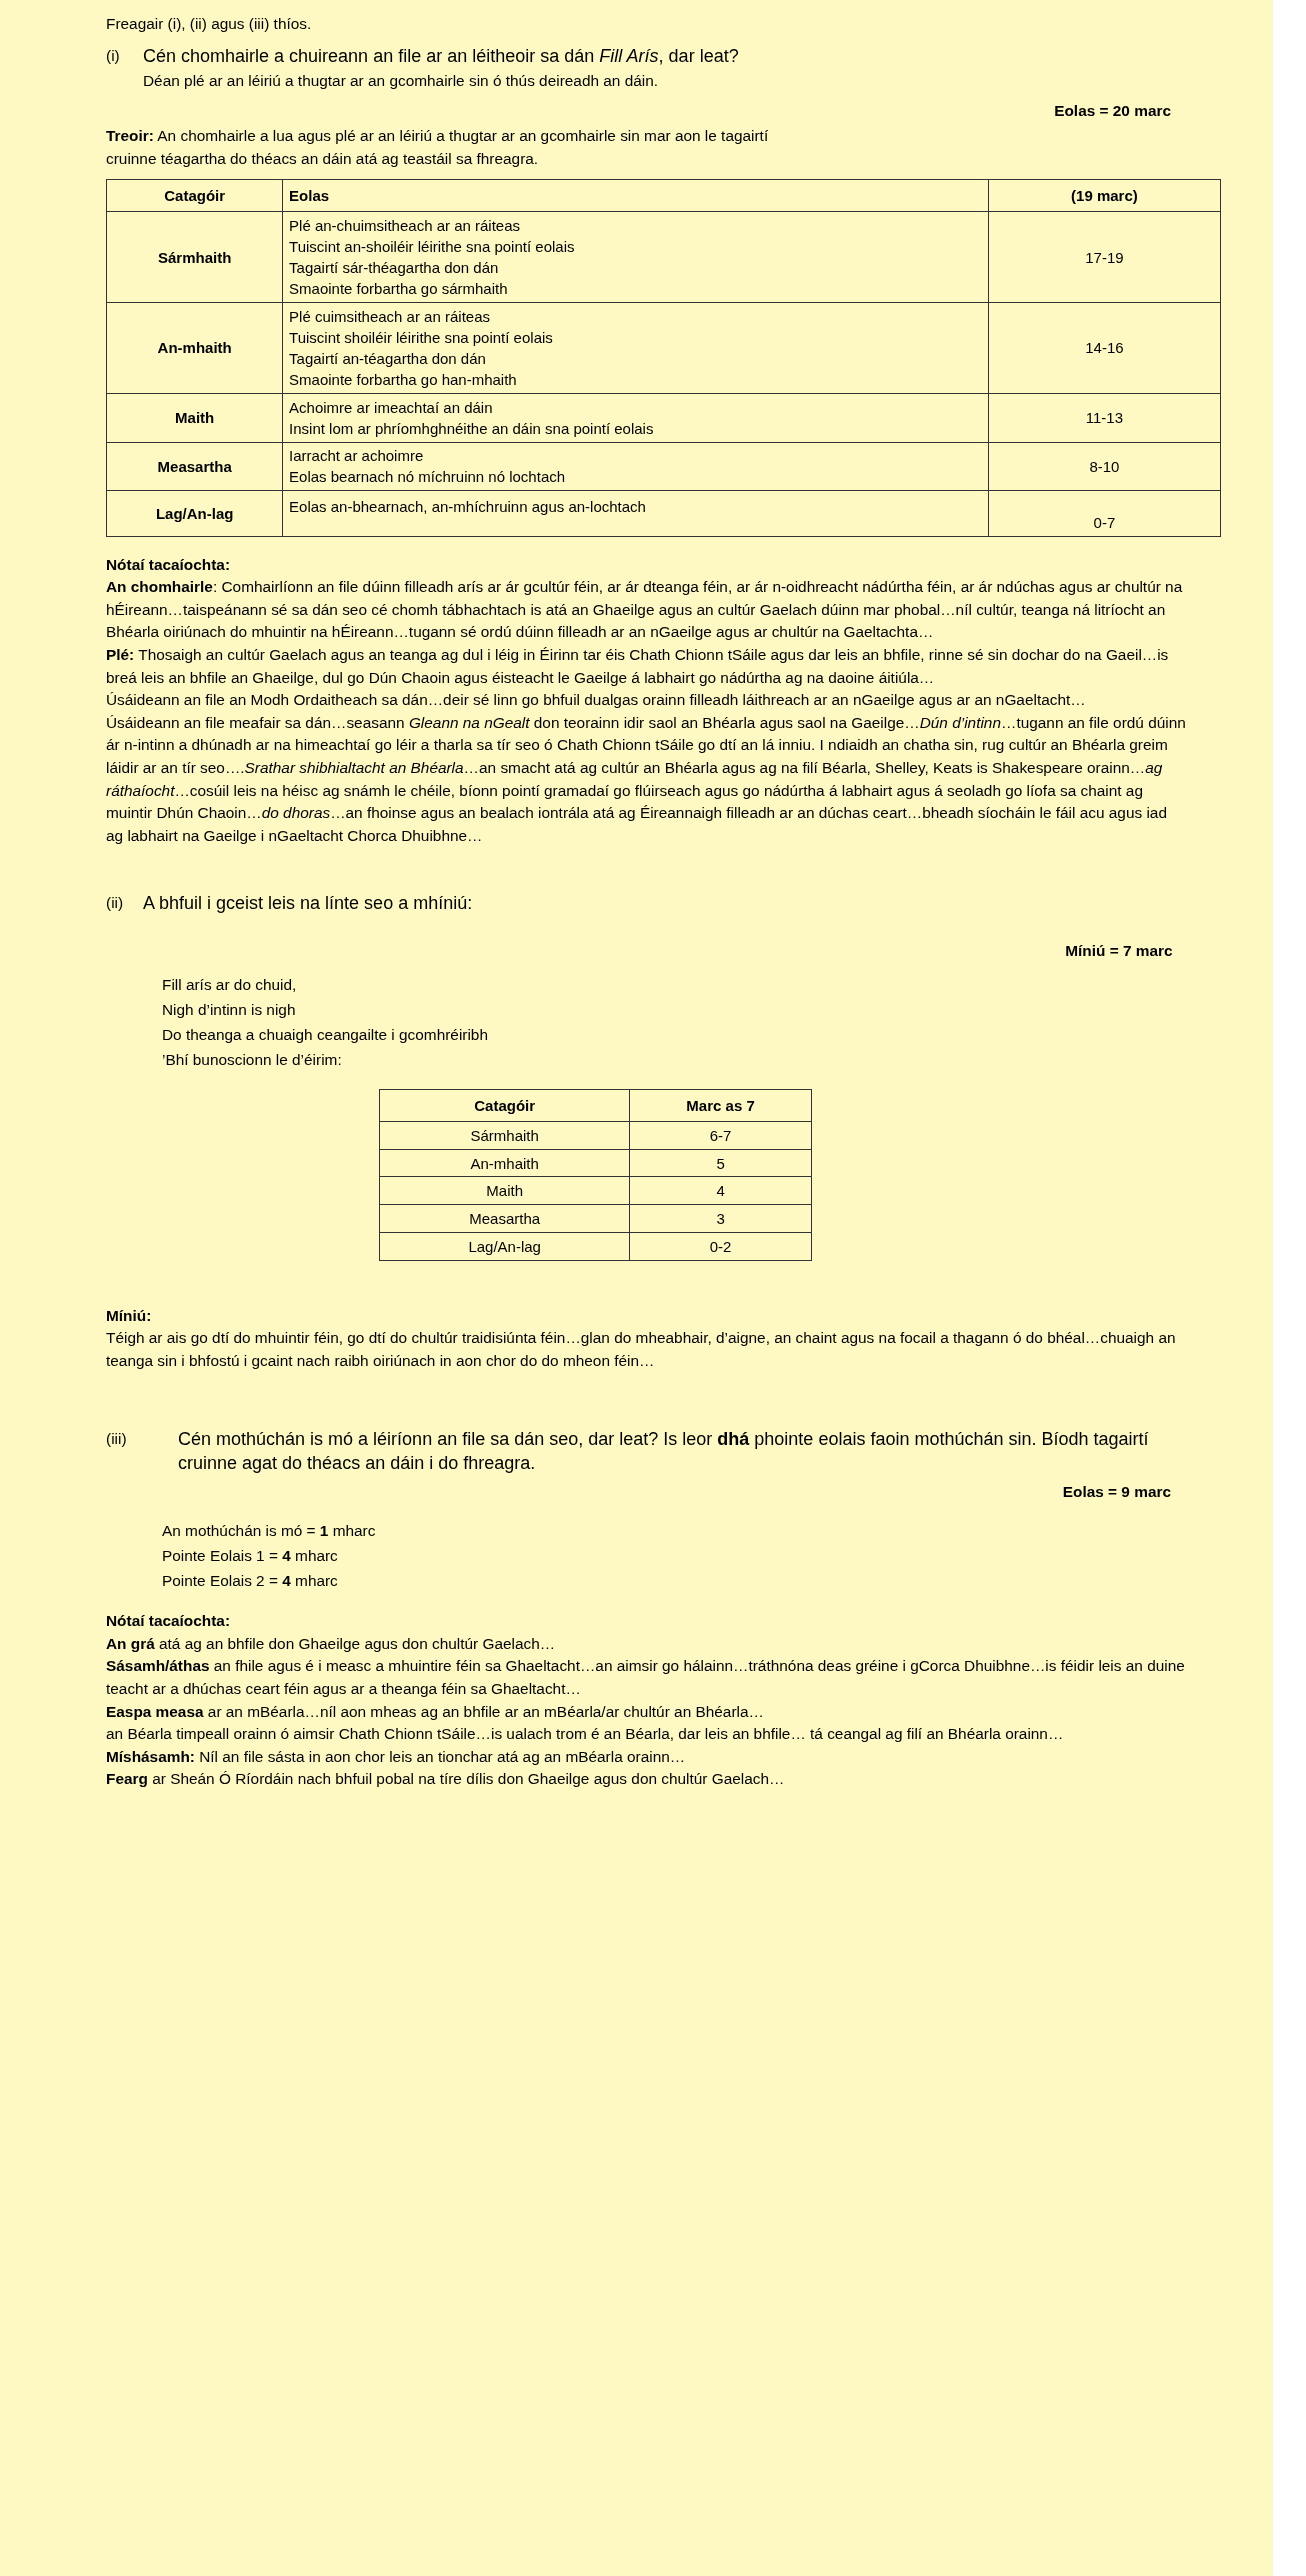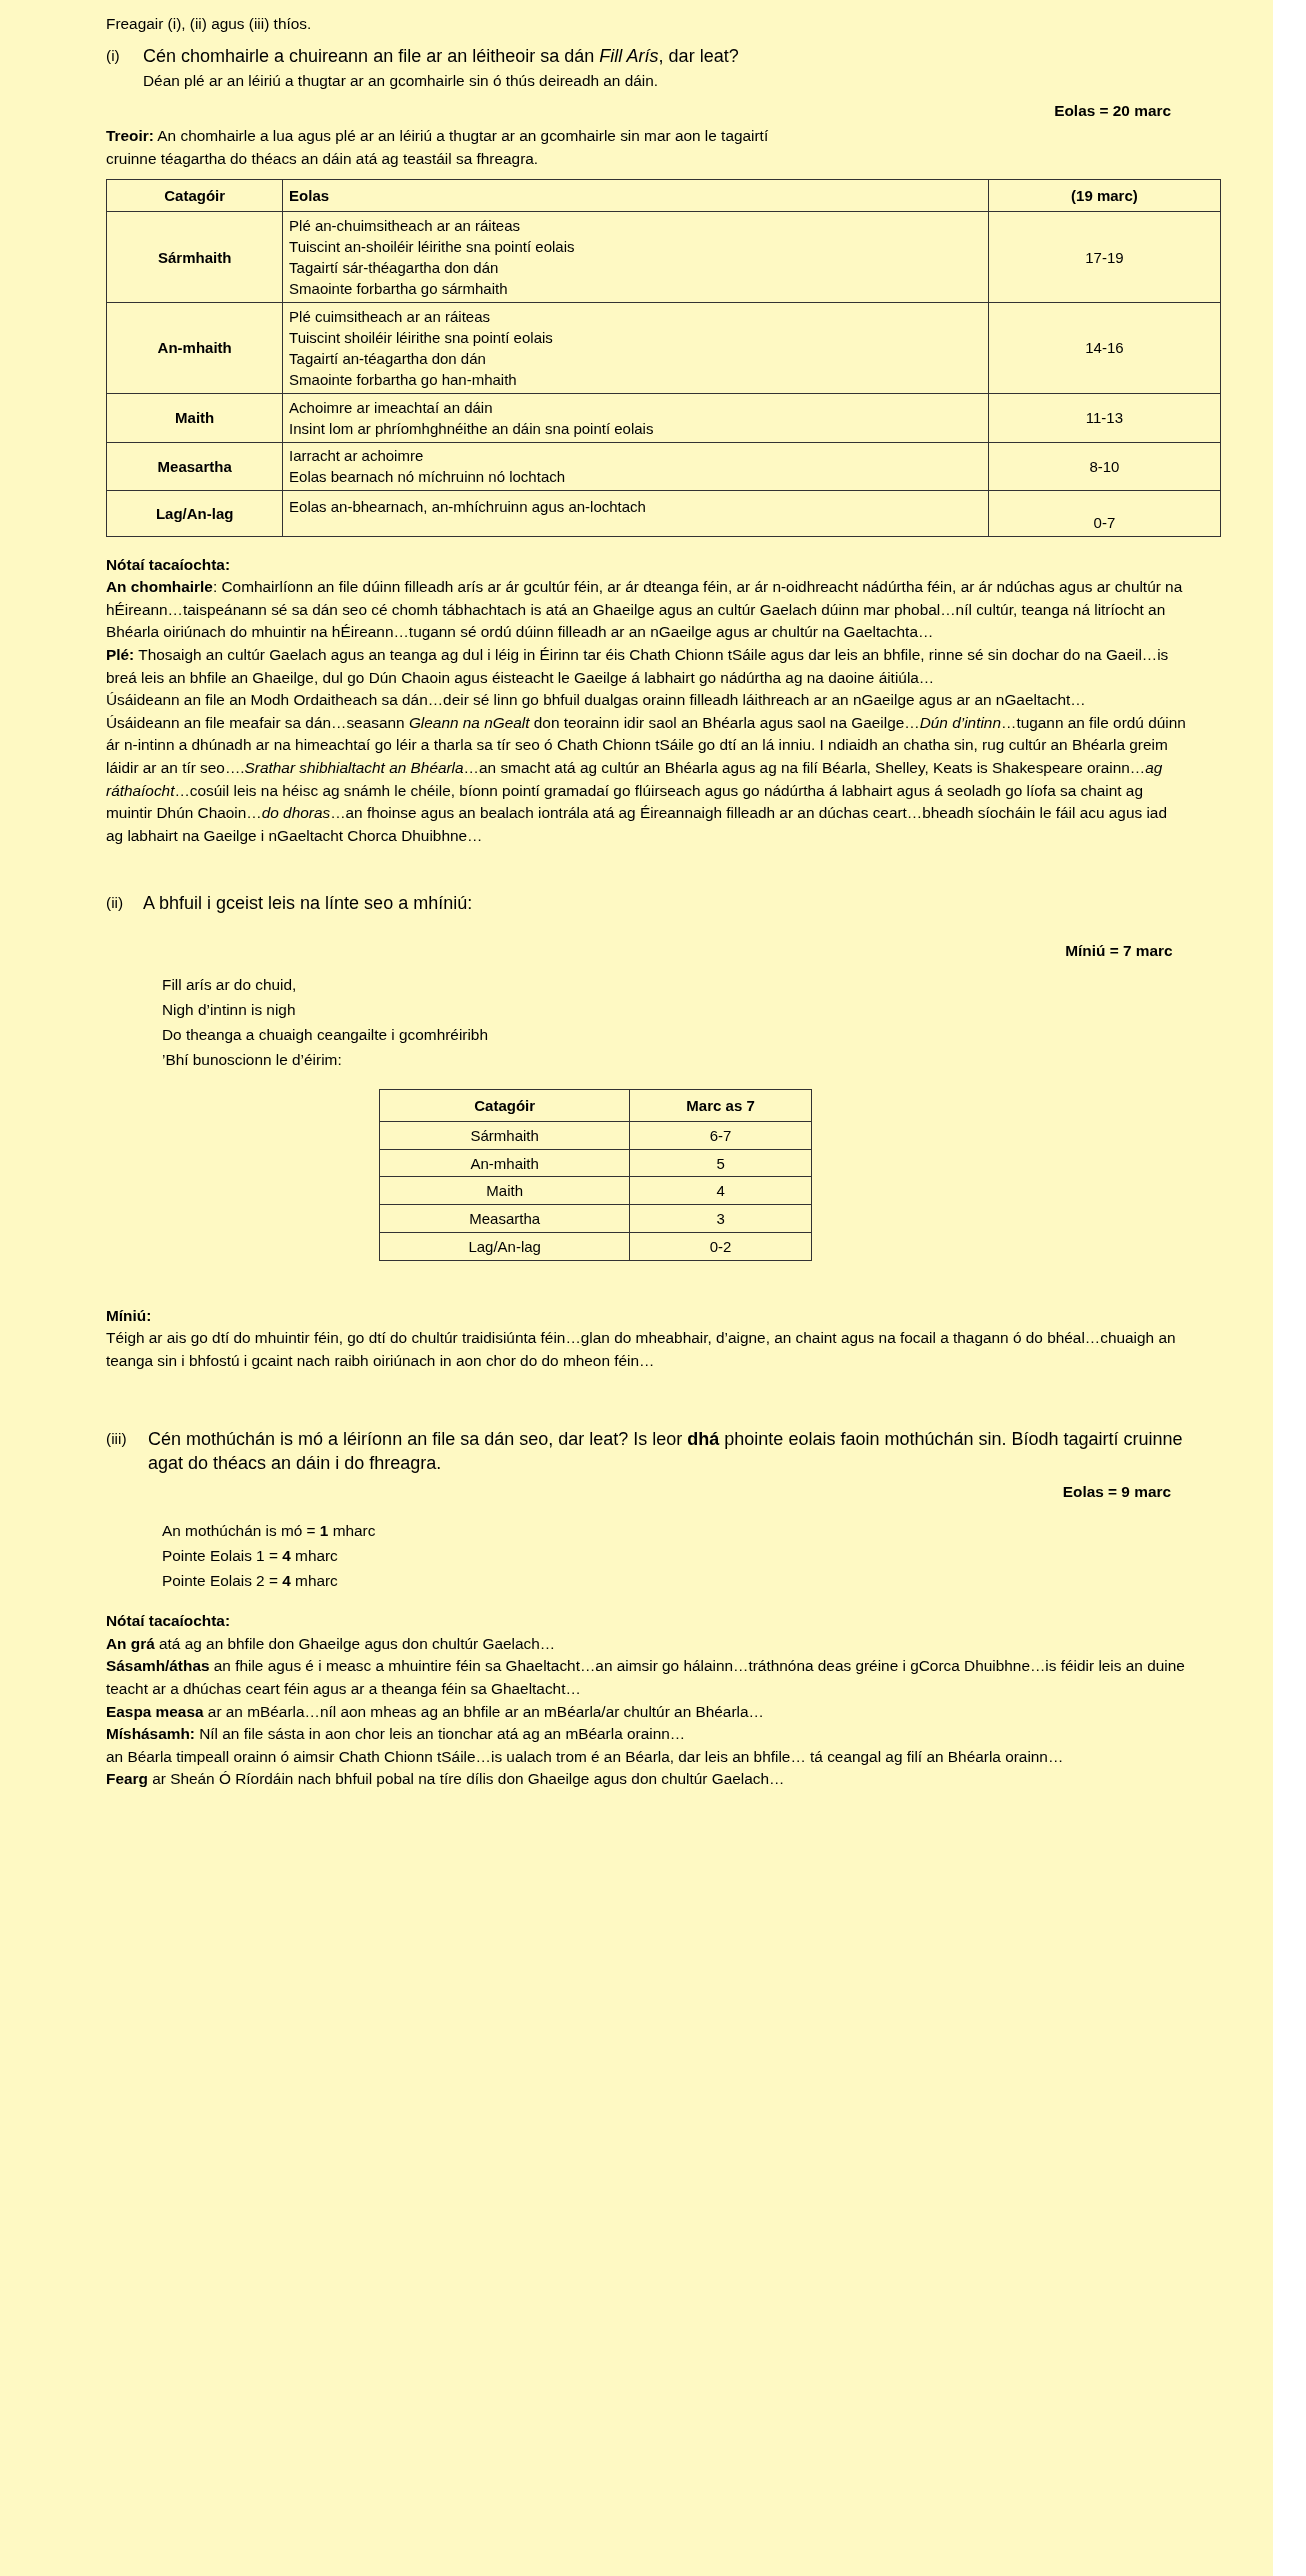--- a/index.html
+++ b/index.html
@@ -250,21 +250,21 @@
   <div class="spacer-xl"></div>
 
   <div class="notes">
     <p class="b">Míniú:</p>
     <p>Téigh ar ais go dtí do mhuintir féin, go dtí do chultúr traidisiúnta féin…glan do mheabhair, d’aigne, an chaint agus na focail a thagann ó do bhéal…chuaigh an teanga sin i bhfostú i gcaint nach raibh oiriúnach in aon chor do do mheon féin…</p>
   </div>
 
   <div class="spacer-xl"></div>
   <div style="height:10px"></div>
 
-  <div style="display:flex; align-items:flex-start;">
+  <div style="display:flex; align-items:flex-start;gap:30px;">
     <div class="roman" style="width:42px;flex:0 0 42px;">(iii)</div>
     <div class="roman-body"><span>Cén mothúchán is mó a léiríonn an file sa dán seo, dar leat? Is leor </span><span class="b">dhá</span><span> phointe eolais faoin mothúchán sin. Bíodh tagairtí cruinne agat do théacs an dáin i do fhreagra.</span></div>
   </div>
 
   <div class="spacer-s"></div>
 
   <div class="right-mark">Eolas = 9 marc</div>
 
   <div class="spacer-m"></div>
 
@@ -272,19 +272,19 @@
   <div class="marks-line"><span>Pointe Eolais 1 = </span><span class="b">4</span><span> mharc</span></div>
   <div class="marks-line"><span>Pointe Eolais 2 = </span><span class="b">4</span><span> mharc</span></div>
 
   <div class="spacer-m"></div>
 
   <div class="notes">
     <p class="b">Nótaí tacaíochta:</p>
     <p><span class="b">An grá</span><span> atá ag an bhfile don Ghaeilge agus don chultúr Gaelach…</span></p>
     <p><span class="b">Sásamh/áthas</span><span> an fhile agus é i measc a mhuintire féin sa Ghaeltacht…an aimsir go hálainn…tráthnóna deas gréine i gCorca Dhuibhne…is féidir leis an duine teacht ar a dhúchas ceart féin agus ar a theanga féin sa Ghaeltacht…</span></p>
     <p><span class="b">Easpa measa</span><span> ar an mBéarla…níl aon mheas ag an bhfile ar an mBéarla/ar chultúr an Bhéarla…</span></p>
+    <p><span class="b"></span><span>an Béarla timpeall orainn ó aimsir Chath Chionn tSáile…is ualach trom é an Béarla, dar leis an bhfile… tá ceangal ag filí an Bhéarla orainn…</span></p>
     <p><span class="b">Míshásamh:</span><span> Níl an file sásta in aon chor leis an tionchar atá ag an mBéarla orainn…</span></p>
-    <p><span class="b"></span><span>an Béarla timpeall orainn ó aimsir Chath Chionn tSáile…is ualach trom é an Béarla, dar leis an bhfile… tá ceangal ag filí an Bhéarla orainn…</span></p>
     <p><span class="b">Fearg</span><span> ar Sheán Ó Ríordáin nach bhfuil pobal na tíre dílis don Ghaeilge agus don chultúr Gaelach…</span></p>
   </div>
 
 </div>
 
 
 </body></html>

